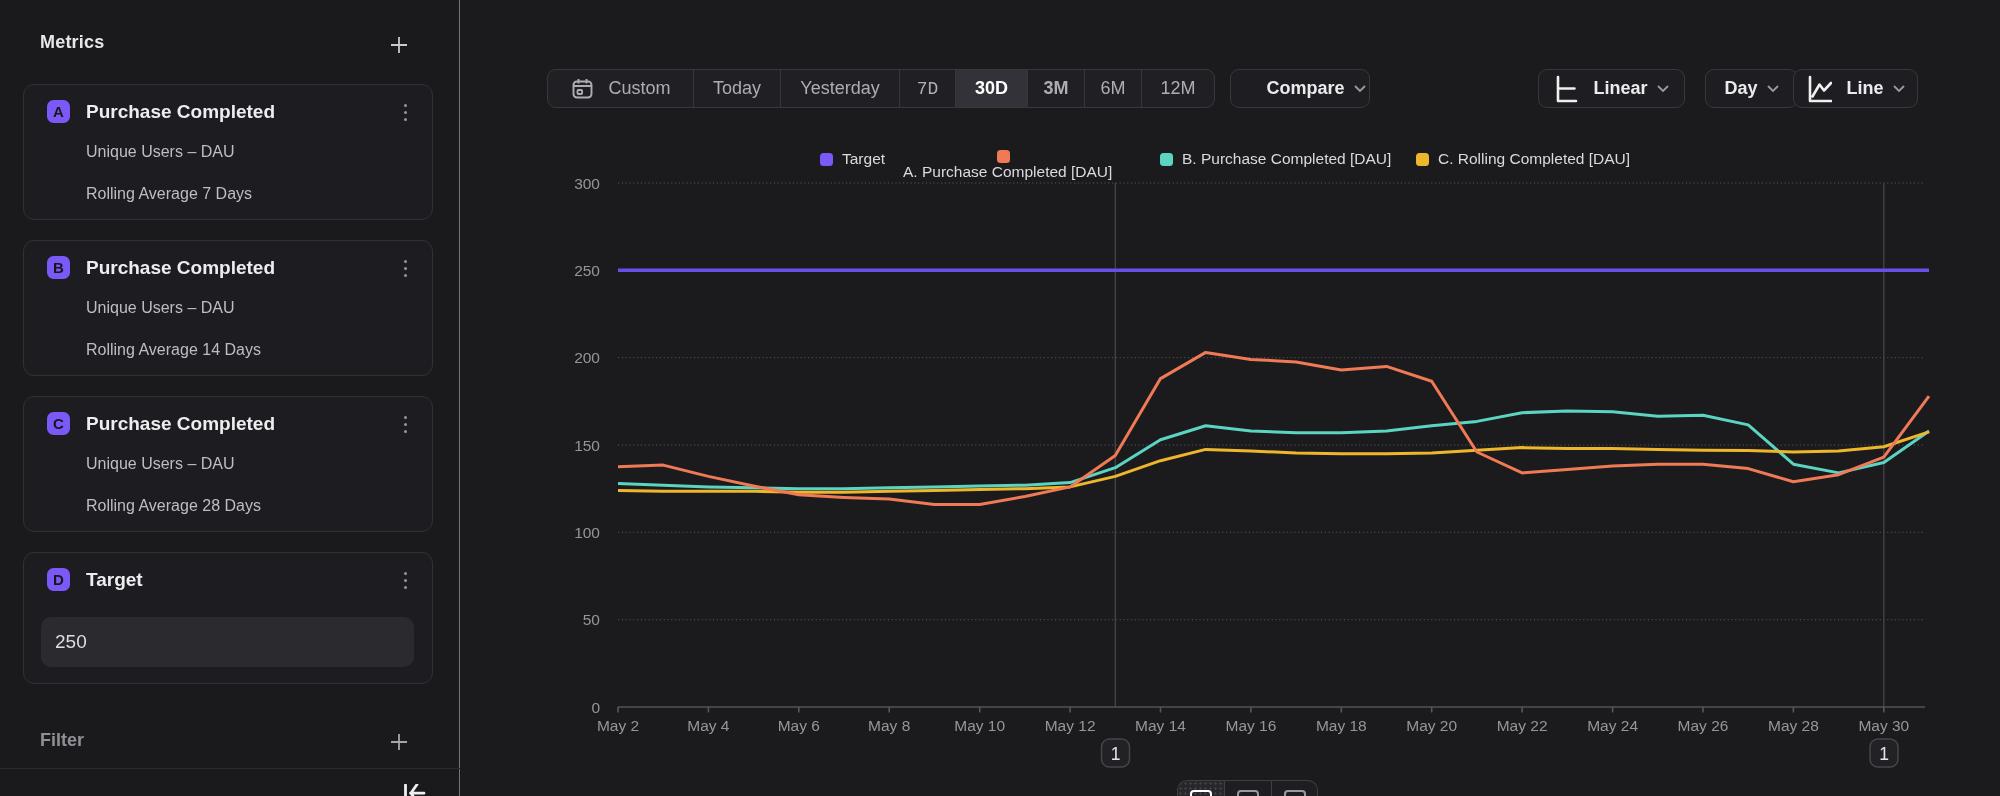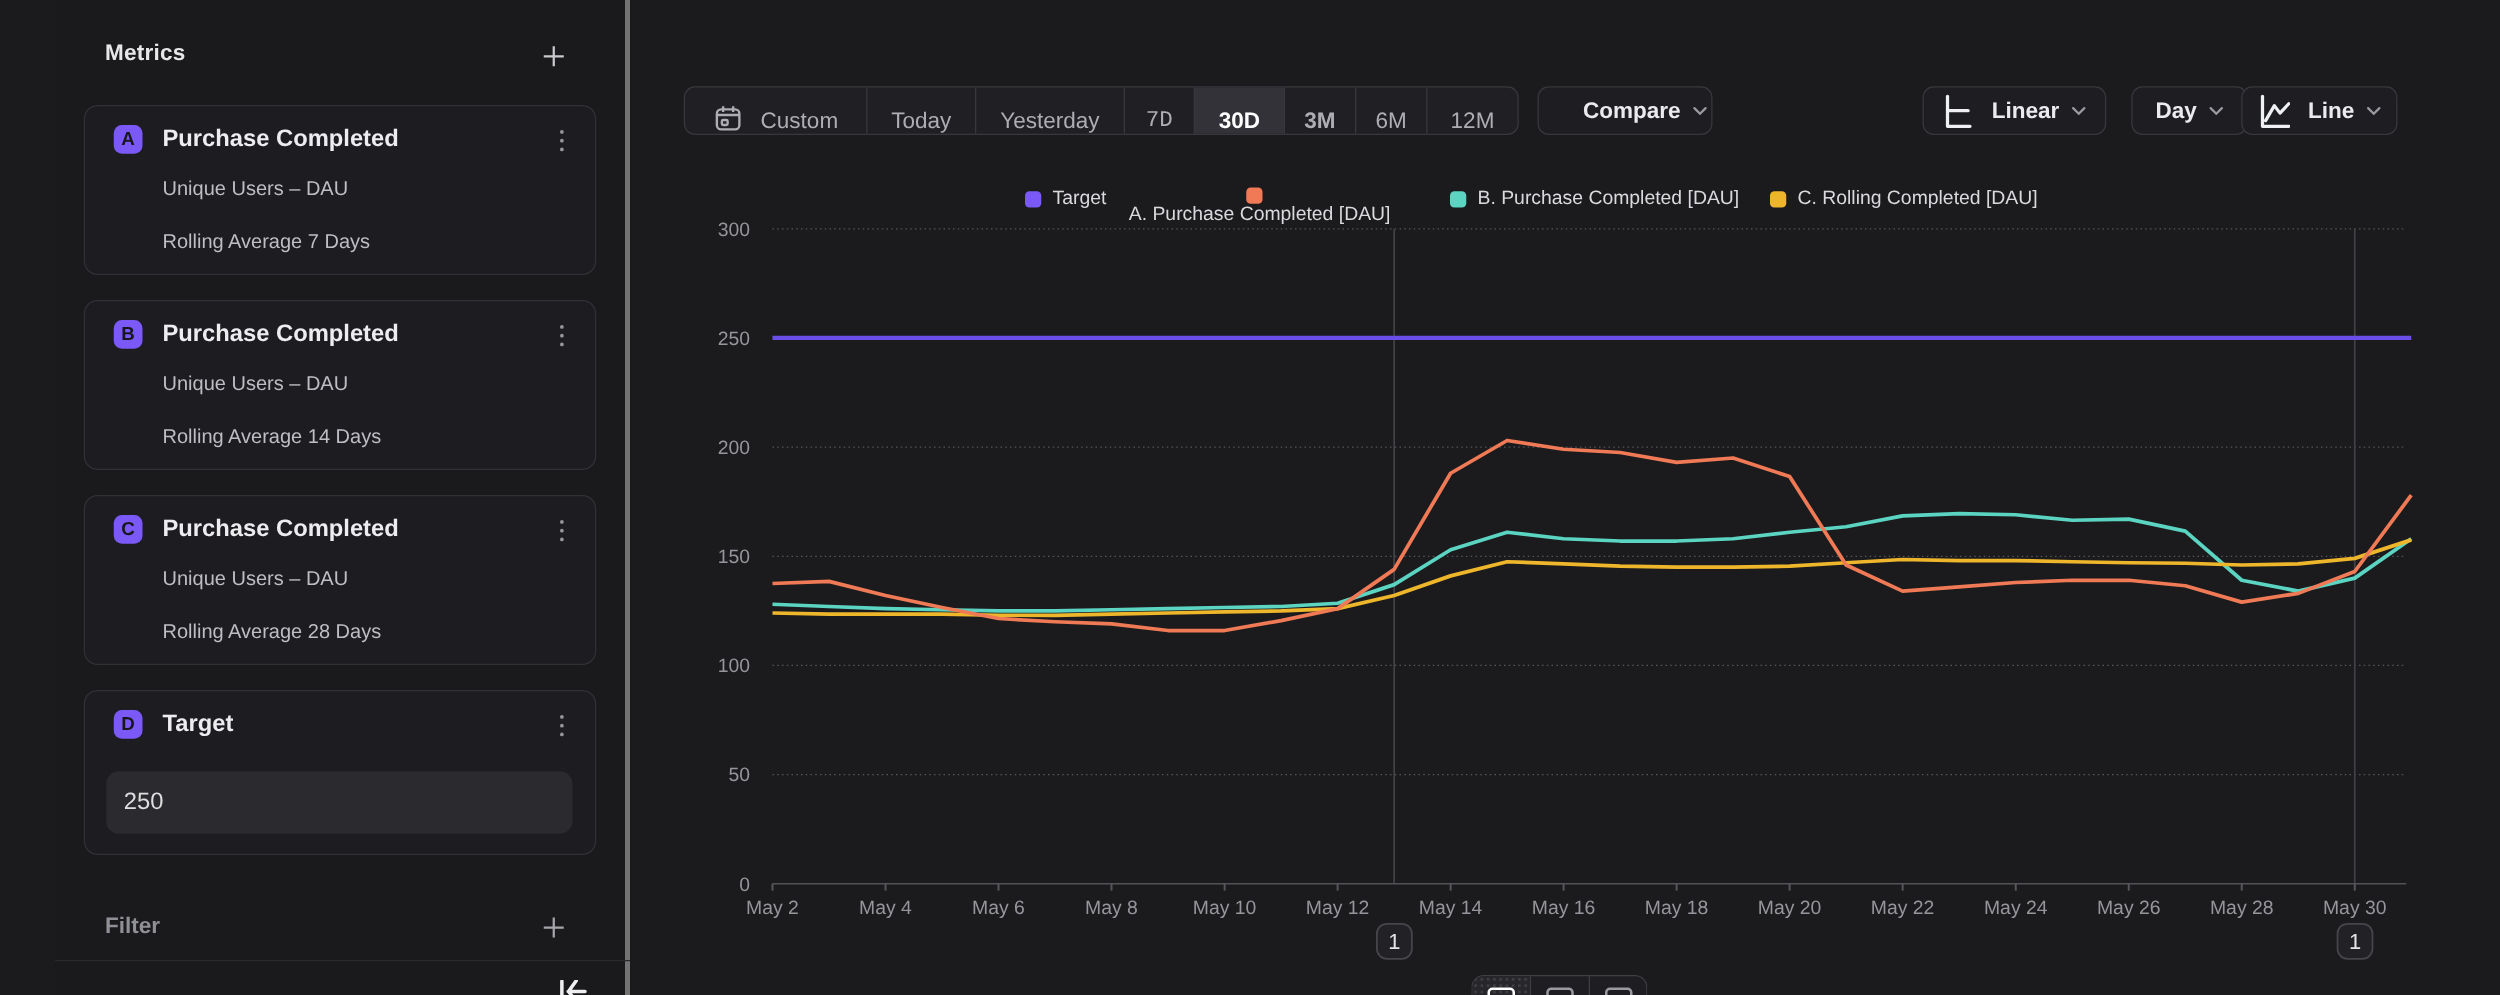--- a/index.html
+++ b/index.html
@@ -1,42 +1,42 @@
 <!DOCTYPE html>
 <html><head>
 <meta charset="utf-8">
 <style>
   * { margin:0; padding:0; box-sizing:border-box; }
   html,body { width:2000px; height:796px; overflow:hidden; background:#1b1b1e;
     font-family:"Liberation Sans", sans-serif; }
   .abs { position:absolute; }
   
   #sidebar { position:absolute; left:0; top:0; width:460px; height:796px;
-    background:#1a1a1d; border-right:4px solid #737373;margin-left:44px; }
+    background:#1a1a1d; border-right:1px solid #737373; }
   .sb-head { position:absolute; left:40px; top:32px; font-size:18px; font-weight:700;
     color:#e7e7ea; letter-spacing:.2px; }
   .plus { position:absolute; width:22px; height:22px; color:#c9c9ce; }
   .card { position:absolute; left:23px; width:410px; background:#1d1d21;
     border:1px solid #303036; border-radius:11px; }
   .badge { position:absolute; left:23px; top:15px; width:23px; height:23px;
     border-radius:6.5px; background:#7a59f6; color:#17171b; font-size:15px;
     font-weight:700; text-align:center; line-height:23px; }
   .ctitle { position:absolute; left:62px; top:16px; font-size:19px; font-weight:700;
     color:#ededf0; }
   .crow { position:absolute; left:62px; font-size:16px; color:#bdbdc3; }
   .dots { position:absolute; right:24px; top:19px; width:4px; height:20px; }
   .dots i { display:block; width:3.2px; height:3.2px; border-radius:50%;
     background:#96969c; margin:0 0 3.6px 0; }
   .filter-head { position:absolute; left:40px; top:730px; font-size:18px;
     font-weight:700; color:#8f8f96; }
   
   .seg-group { position:absolute; left:547px; top:69px; height:39px;
     border:1px solid #37373d; border-radius:9px; display:flex; background:#202024;
     overflow:hidden; }
-  .seg { display:flex; align-items:flex-end; justify-content:center; height:100%;
+  .seg { display:flex; align-items:center; justify-content:center; height:100%;
     font-size:18px; color:#adadb3; border-right:1px solid #37373d; }
   .seg:last-child { border-right:none; }
   .seg.sel { background:#323238; color:#fff; font-weight:700; }
   .btn { position:absolute; top:69px; height:39px; border:1px solid #37373d;
     border-radius:9px; background:#1e1e22; display:flex; align-items:center;
     justify-content:center; font-size:18px; font-weight:700; color:#ebebee; }
   .chev { margin-left:9px; }
   
   .leg { position:absolute; top:150px; display:flex; align-items:center; }
   .leg .sq { width:13px; height:13px; border-radius:3.5px; margin-right:9px; }

